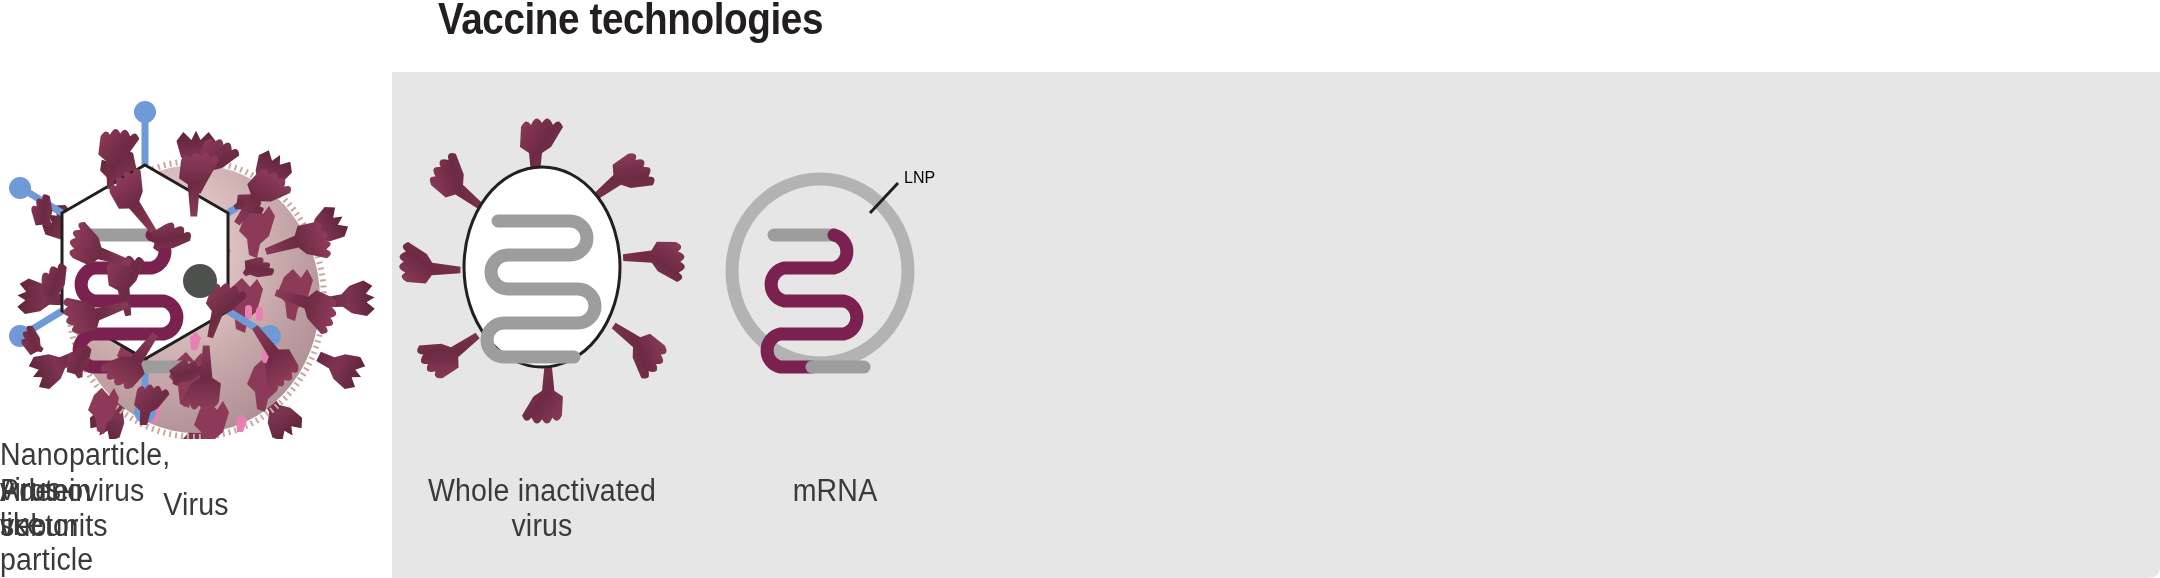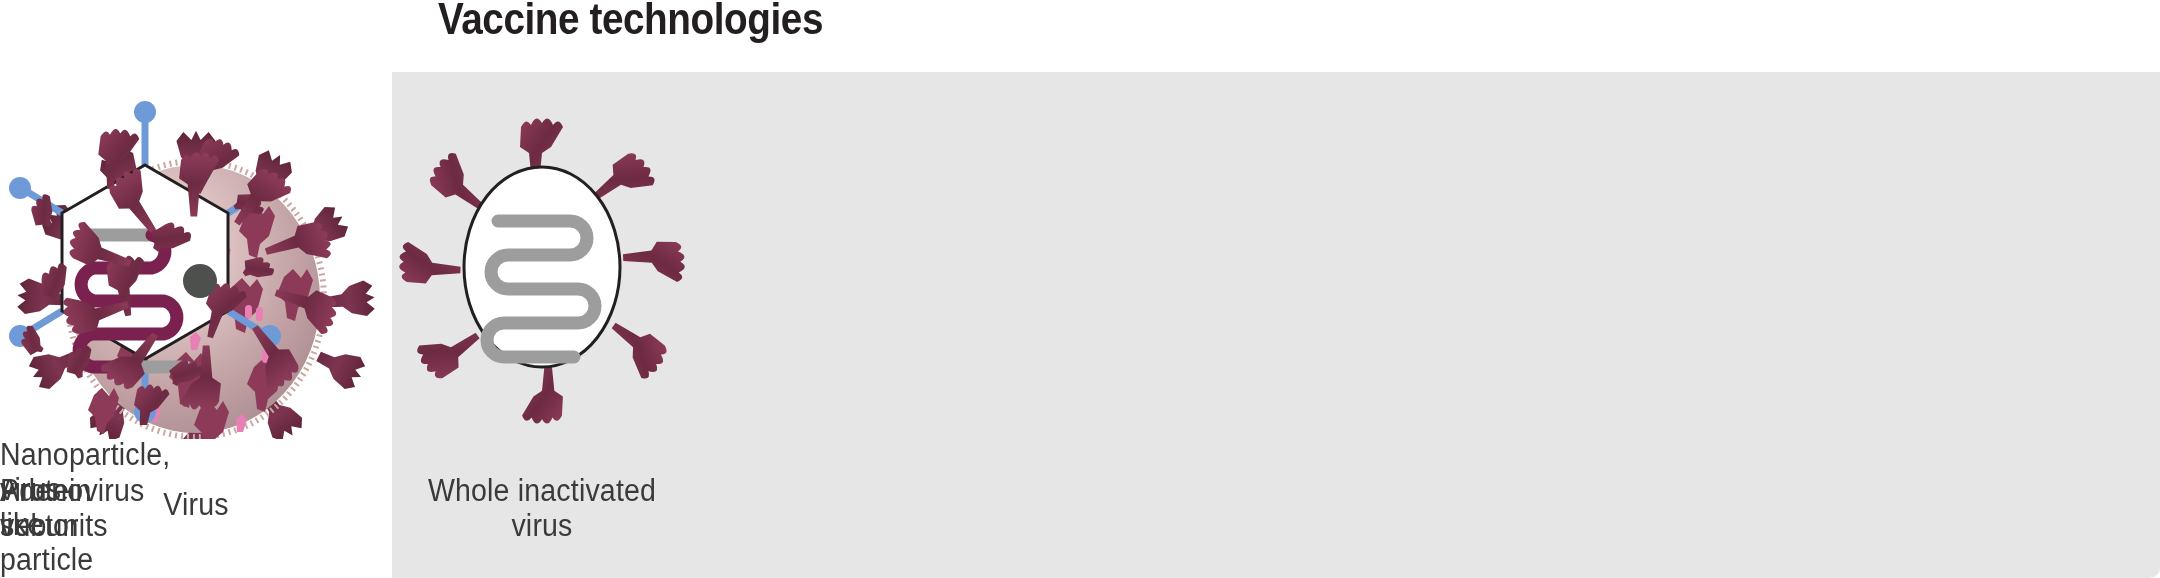--- a/index.html
+++ b/index.html
@@ -248,20 +248,39 @@
 
         <ellipse cx="150" cy="172" rx="78" ry="100" fill="#ffffff" stroke="#231f20" stroke-width="3"></ellipse>
 
         <path d="M 106 126 H 178 a 17 17 0 0 1 0 34 H 116 a 17 17 0 0 0 0 34
                  H 186 a 17 17 0 0 1 0 34 H 112 a 17 17 0 0 0 0 34 H 182" fill="none" stroke="#9d9d9d" stroke-width="13" stroke-linecap="round" stroke-linejoin="round"></path>
       </svg>
     </div>
     <div class="caption one-line">Whole inactivated virus</div>
   </div>
 
+  <div class="panel" id="col-mrna">
+    <div class="art">
+      <svg viewBox="0 0 286 330" width="286" height="330">
+
+        <ellipse cx="128" cy="176" rx="88" ry="92" fill="none" stroke="#b3b3b3" stroke-width="13"></ellipse>
+
+        <path d="M 82 140 H 142" fill="none" stroke="#9d9d9d" stroke-width="13" stroke-linecap="round"></path>
+
+        <path d="M 142 140 a 17 17 0 0 1 0 33 H 92 a 17 17 0 0 0 0 33
+                 H 152 a 17 17 0 0 1 0 33 H 88 a 17 17 0 0 0 0 33 H 120" fill="none" stroke="#7b2150" stroke-width="13" stroke-linecap="round" stroke-linejoin="round"></path>
+
+        <path d="M 120 272 H 172" fill="none" stroke="#9d9d9d" stroke-width="13" stroke-linecap="round"></path>
+
+        <line x1="178" y1="118" x2="206" y2="88" stroke="#231f20" stroke-width="3"></line>
+        <text class="lnp-label" x="212" y="88">LNP</text>
+      </svg>
+    </div>
+    <div class="caption one-line">mRNA</div>
+  </div>
 
   <div class="panel" id="col-adeno">
     <div class="art">
       <svg viewBox="0 0 290 330" width="290" height="330">
         <g stroke="#6f9ad8" stroke-width="7" fill="#6f9ad8">
           <line x1="145" y1="70" x2="145" y2="22"></line>
             <circle cx="145" cy="17" r="11" stroke="none"></circle>
           <line x1="62" y1="118" x2="26" y2="96"></line>
             <circle cx="20" cy="93" r="11" stroke="none"></circle>
           <line x1="228" y1="118" x2="264" y2="96"></line>

